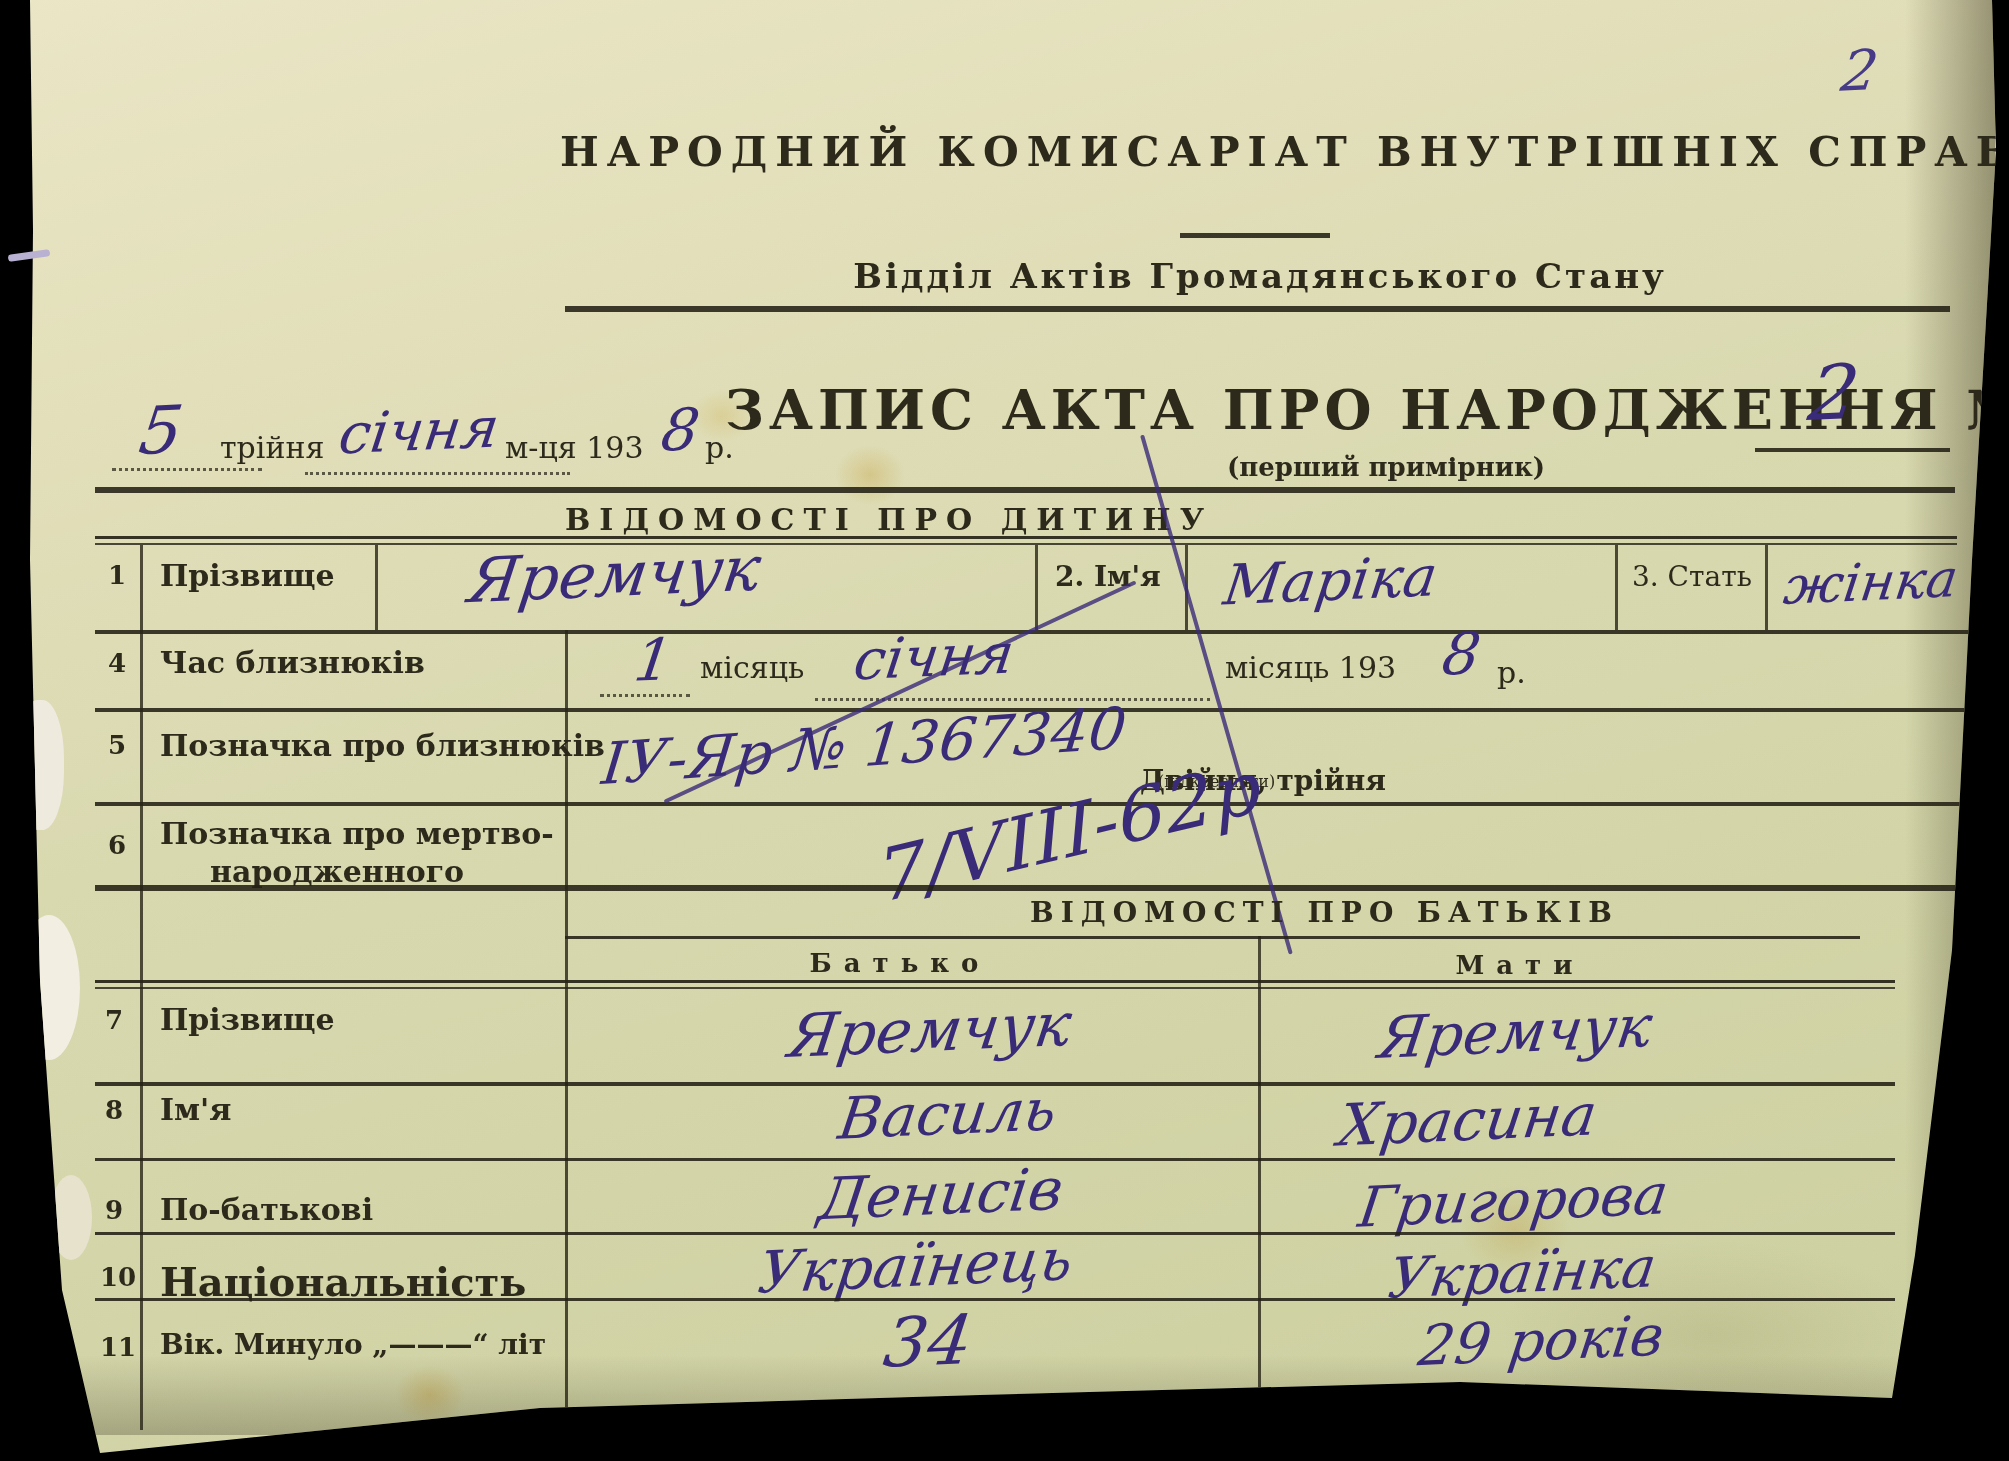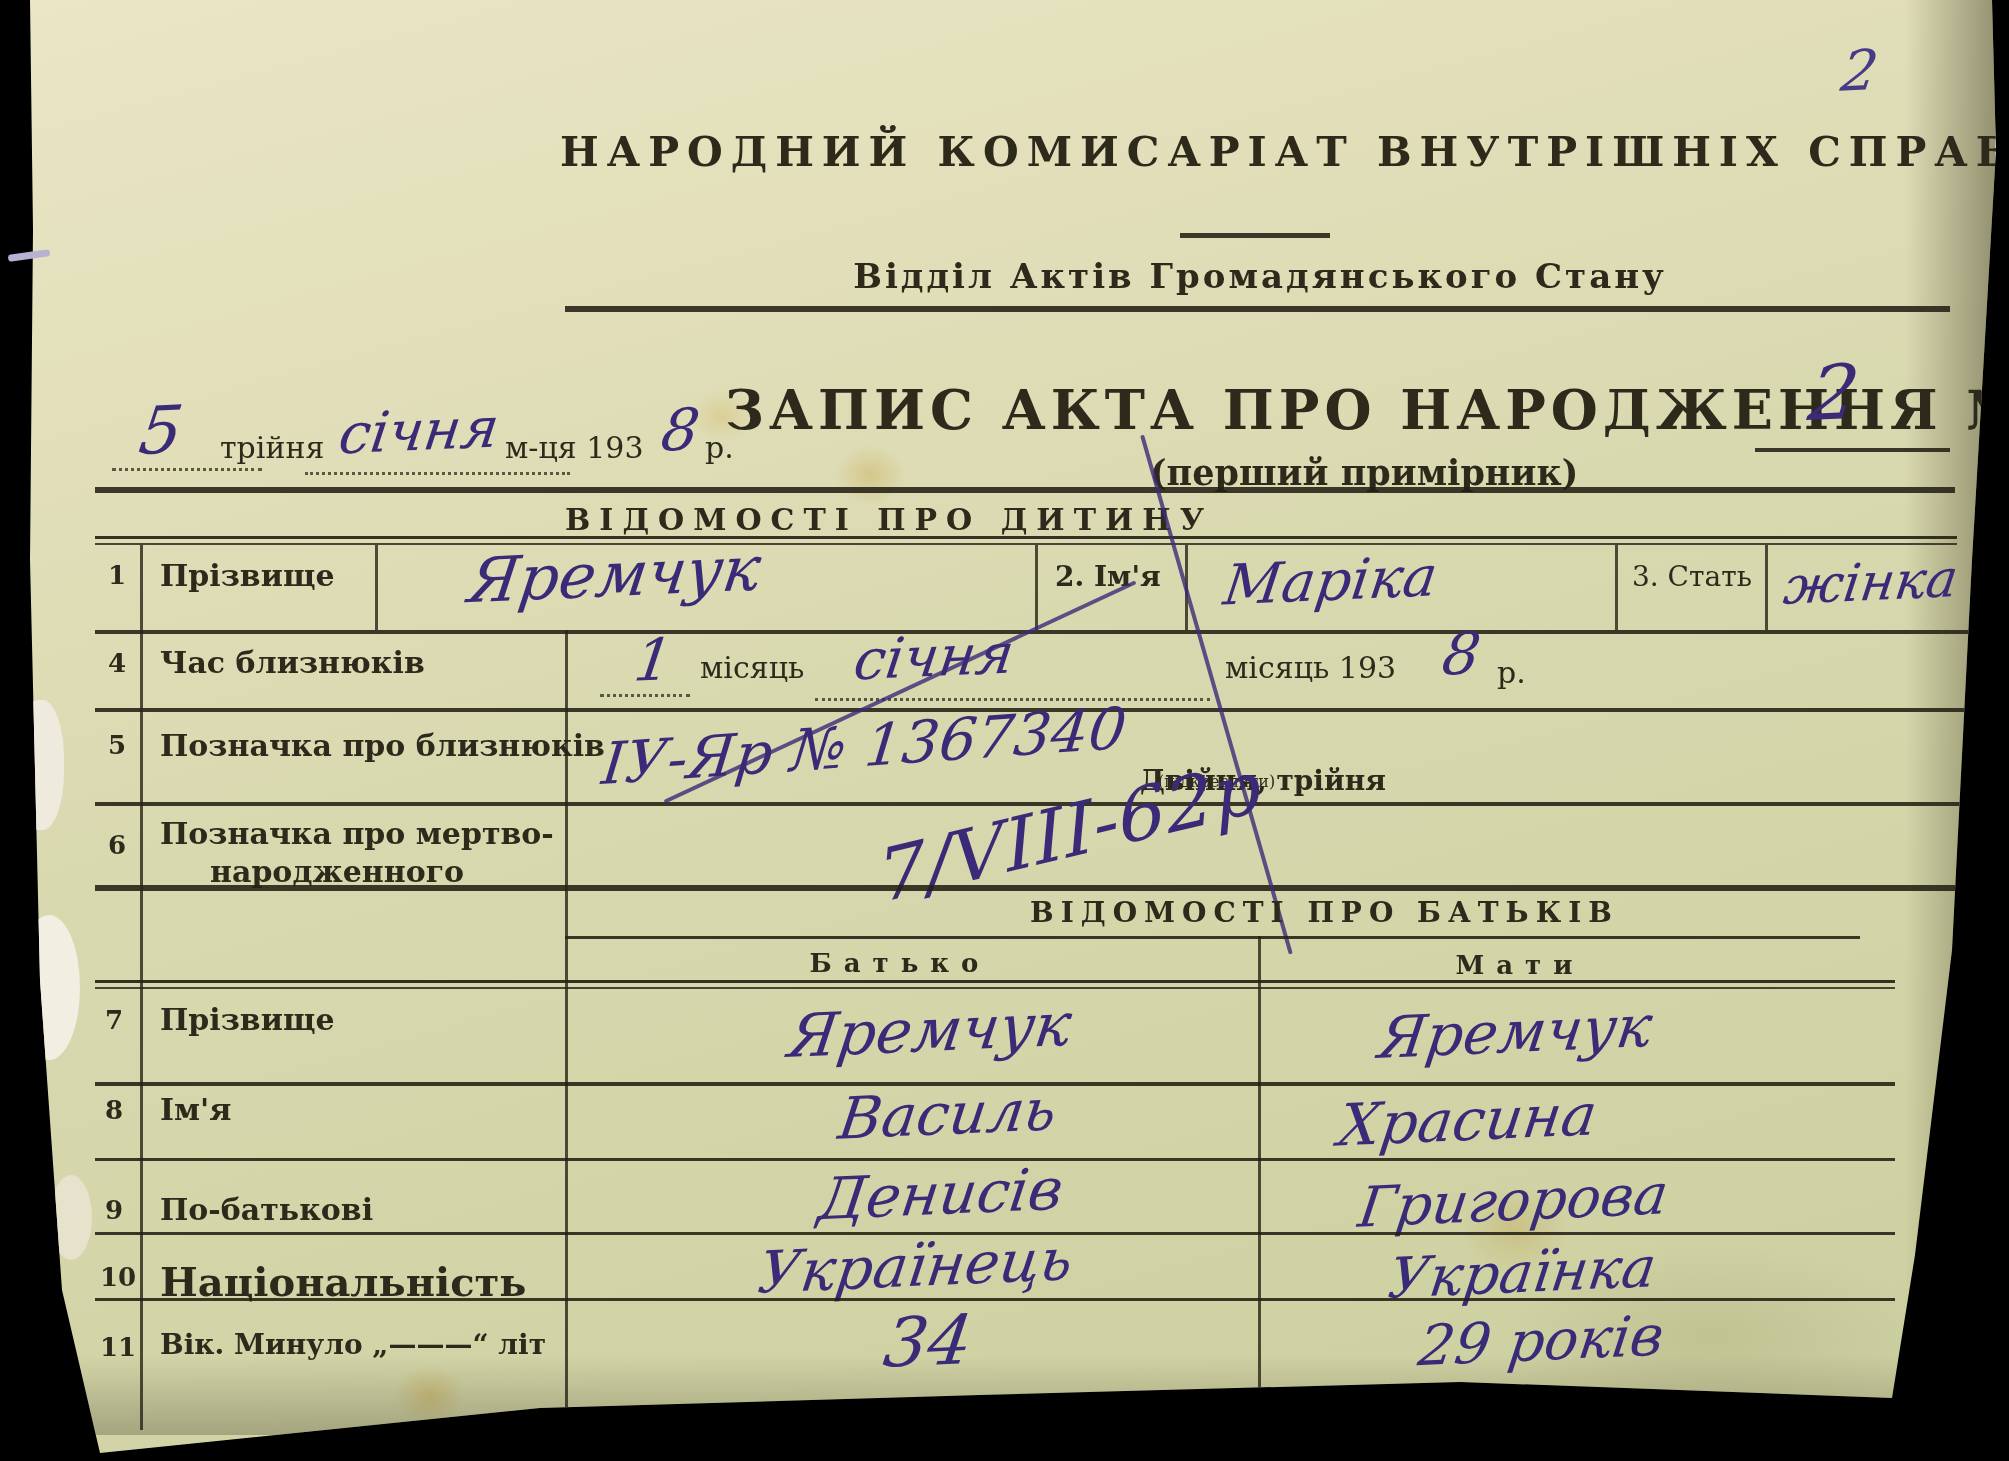--- a/index.html
+++ b/index.html
@@ -46,21 +46,21 @@
   <div class="pr" style="left:220px;top:430px;font-size:30px;font-weight:normal;">трійня</div>
   <div class="hw" style="left:340px;top:398px;font-size:56px;">січня</div>
   <div class="dotl" style="left:305px;top:472px;width:265px;"></div>
   <div class="pr" style="left:505px;top:430px;font-size:30px;font-weight:normal;">м-ця 193</div>
   <div class="hw" style="left:662px;top:396px;font-size:58px;">8</div>
   <div class="pr" style="left:705px;top:430px;font-size:30px;font-weight:normal;">р.</div>
 
   <div class="pr" style="left:725px;top:378px;font-size:54px;letter-spacing:5px;">ЗАПИС АКТА ПРО НАРОДЖЕННЯ №</div>
   <div class="hw" style="left:1810px;top:348px;font-size:76px;">2</div>
   <div class="hl" style="left:1755px;top:448px;width:195px;height:4px;"></div>
-  <div class="pr center" style="left:1150px;top:452px;width:360px;font-size:35px;">(перший примірник)</div>
+  <div class="pr center" style="left:1206px;top:452px;width:360px;font-size:26px;">(перший примірник)</div>
 
   <div class="hl" style="left:95px;top:487px;width:1860px;height:6px;"></div>
 
   <div class="pr center" style="left:565px;top:502px;width:480px;font-size:30px;letter-spacing:9px;">ВІДОМОСТІ ПРО ДИТИНУ</div>
   <div class="dl" style="left:95px;top:536px;width:1862px;"></div>
 
   <div class="pr" style="left:108px;top:560px;font-size:26px;">1</div>
   <div class="pr" style="left:160px;top:558px;font-size:30px;">Прізвище</div>
   <div class="hw" style="left:470px;top:538px;font-size:62px;">Яремчук</div>
   <div class="pr" style="left:1055px;top:560px;font-size:28px;font-weight:bold;">2. Ім'я</div>

